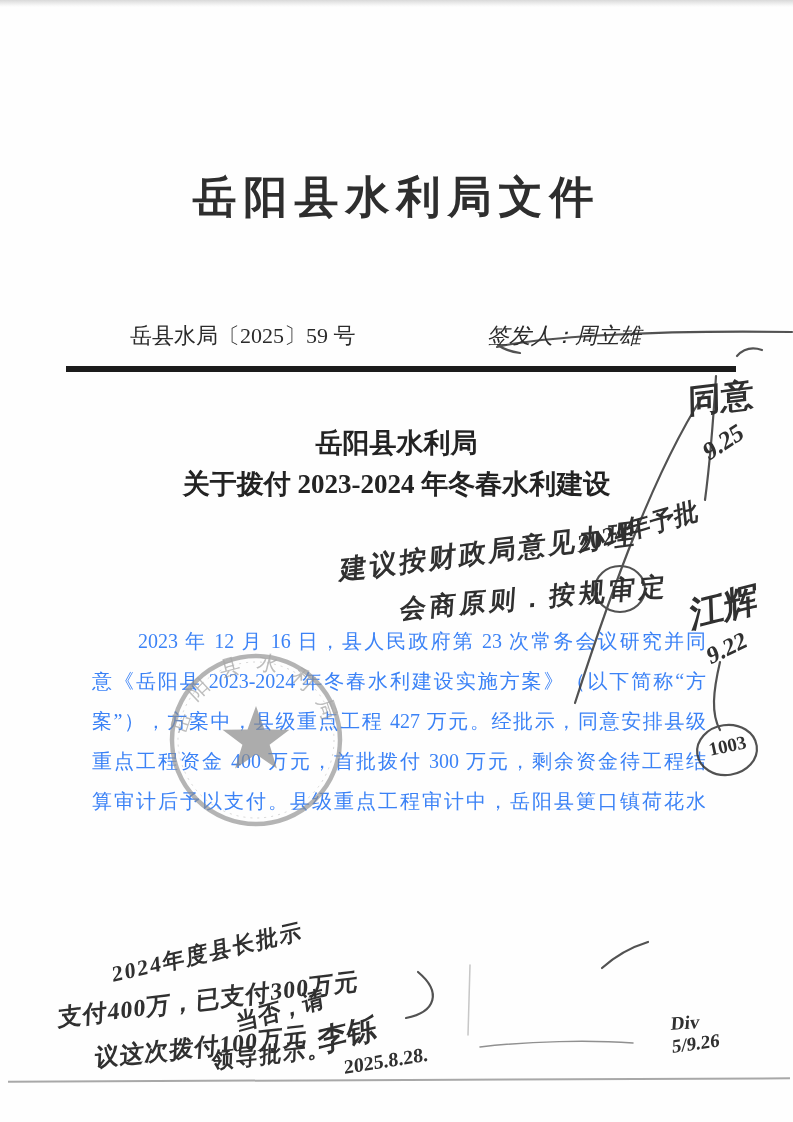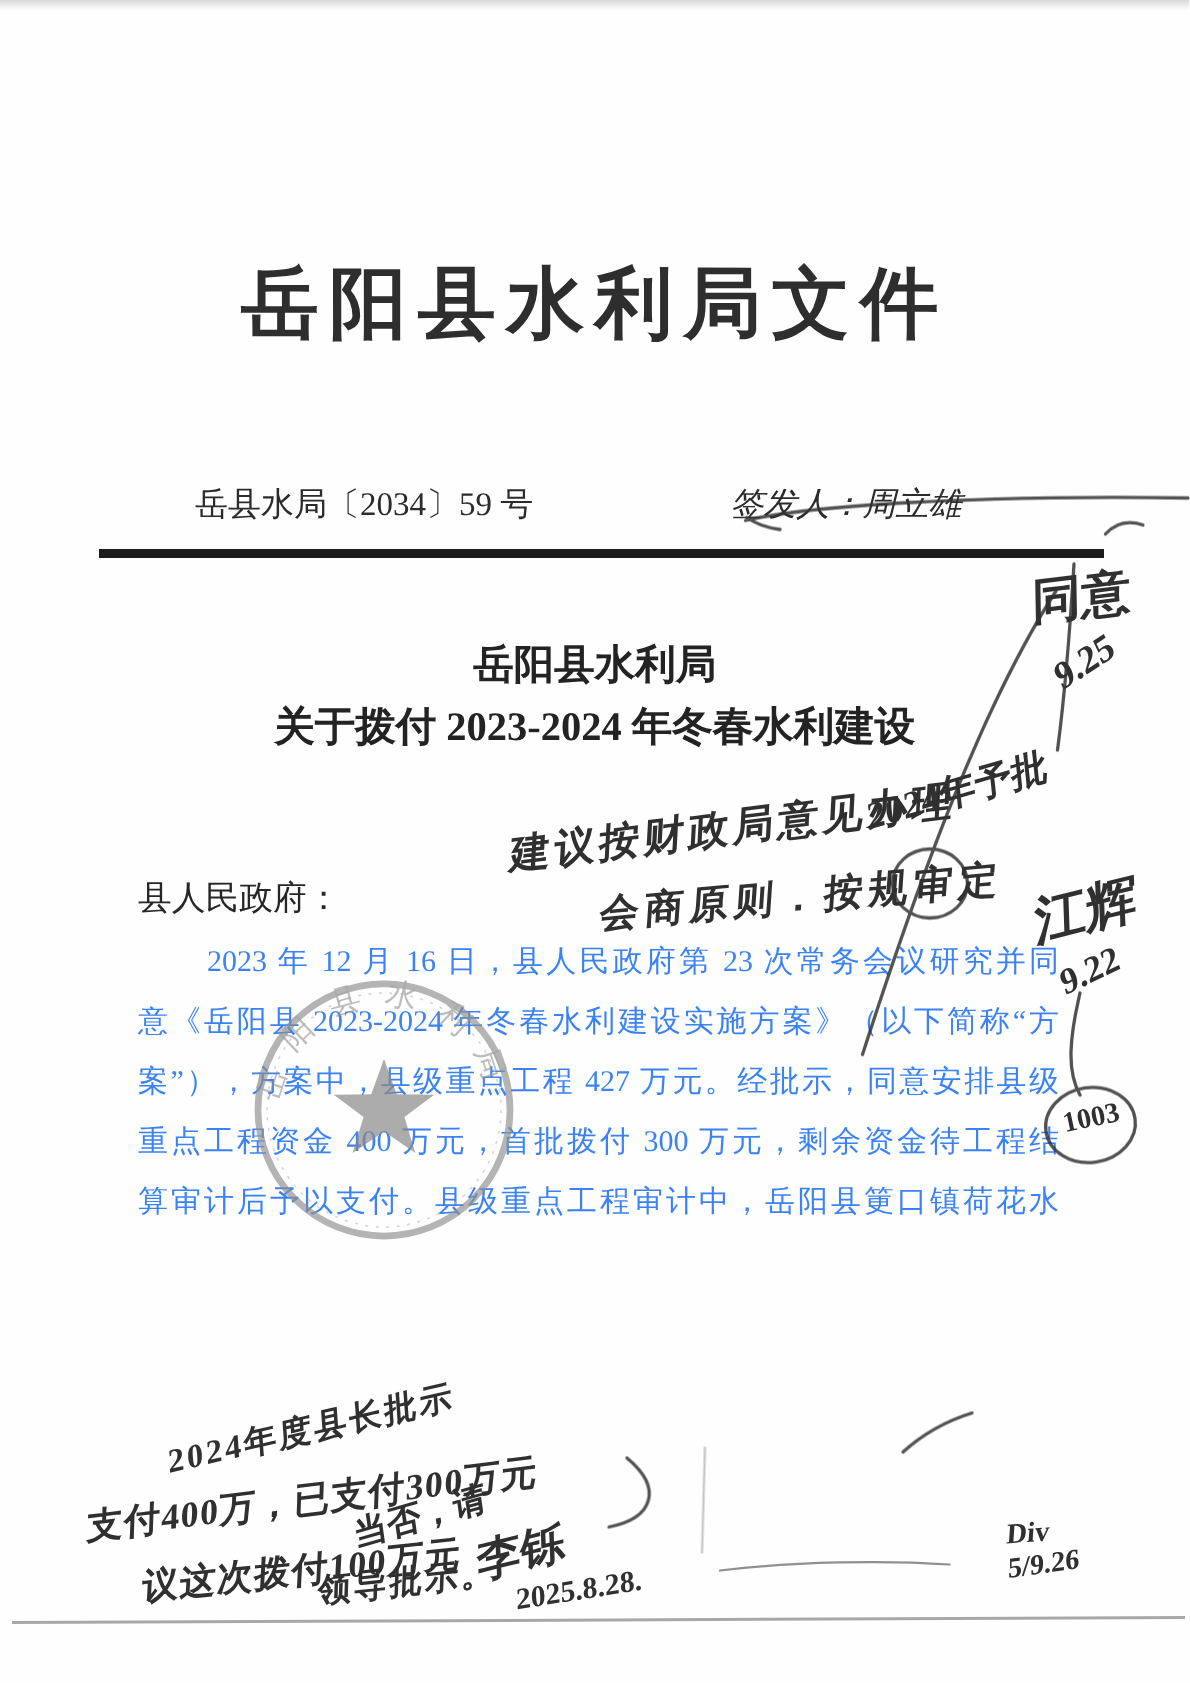--- a/index.html
+++ b/index.html
@@ -2,21 +2,21 @@
 <html><head>
 <meta charset="utf-8">
 <style>
   html,body{margin:0;padding:0;background:#ffffff;}
   body{width:793px;height:1122px;overflow:hidden;position:relative;
        font-family:"Liberation Serif","DejaVu Serif",serif;color:#262626;}
   .page{position:absolute;inset:0;background:#fefefe;}
   .top-strip{position:absolute;top:0;left:0;width:100%;height:7px;
        background:linear-gradient(to bottom,#d9d9d9,#f5f5f5 70%,#fefefe);}
   .masthead{position:absolute;top:168px;left:0;width:100%;text-align:center;
-       font-size:52px;font-weight:900;letter-spacing:7px;color:#2e2e2e;white-space:nowrap;}
+       font-size:44px;font-weight:900;letter-spacing:7px;color:#2e2e2e;white-space:nowrap;}
   .refrow{position:absolute;top:321px;left:0;width:100%;font-size:22px;color:#2b2b2b;}
   .ref-no{position:absolute;left:130px;top:0;white-space:nowrap;}
   .issuer{position:absolute;left:487px;top:0;white-space:nowrap;font-style:italic;}
   .rule{position:absolute;top:366px;left:66px;width:670px;height:6px;background:#1c1c1c;}
   .doc-title{position:absolute;top:423px;left:0;width:100%;text-align:center;
        font-weight:bold;font-size:27px;line-height:41px;color:#232323;}
   .salutation{position:absolute;top:583px;left:92px;font-size:22.5px;}
   .bodytext{position:absolute;top:621px;left:92px;width:614px;font-size:20px;color:#3b82f6;}
   .bline{height:40px;line-height:40px;width:614px;text-align:justify;text-align-last:justify;
        white-space:nowrap;overflow:visible;box-sizing:border-box;}
@@ -49,32 +49,31 @@
 </style>
 </head>
 <body>
 
 <div class="page">
   <div class="top-strip"></div>
 
   <div class="masthead">岳阳县水利局文件</div>
 
   <div class="refrow">
-    <span class="ref-no">岳县水局〔2034〕59 号</span>
+    <span class="ref-no">岳县水局〔2025〕59 号</span>
     <span class="issuer"><span>签发人：</span><span>周立雄</span></span>
   </div>
 
   <div class="rule"></div>
 
   <div class="doc-title">
     <div>岳阳县水利局</div>
     <div>关于拨付 2023-2024 年冬春水利建设</div>
   </div>
 
-  <div class="salutation">县人民政府：</div>
 
   <div class="bodytext">
     <div class="bline indent">2023 年 12 月 16 日，县人民政府第 23 次常务会议研究并同</div>
     <div class="bline">意《岳阳县 2023-2024 年冬春水利建设实施方案》（以下简称“方</div>
     <div class="bline">案”），方案中，县级重点工程 427 万元。经批示，同意安排县级</div>
     <div class="bline">重点工程资金 400 万元，首批拨付 300 万元，剩余资金待工程结</div>
     <div class="bline">算审计后予以支付。县级重点工程审计中，岳阳县筻口镇荷花水</div>
   </div>
 
   <svg class="seal" viewBox="0 0 180 180">

